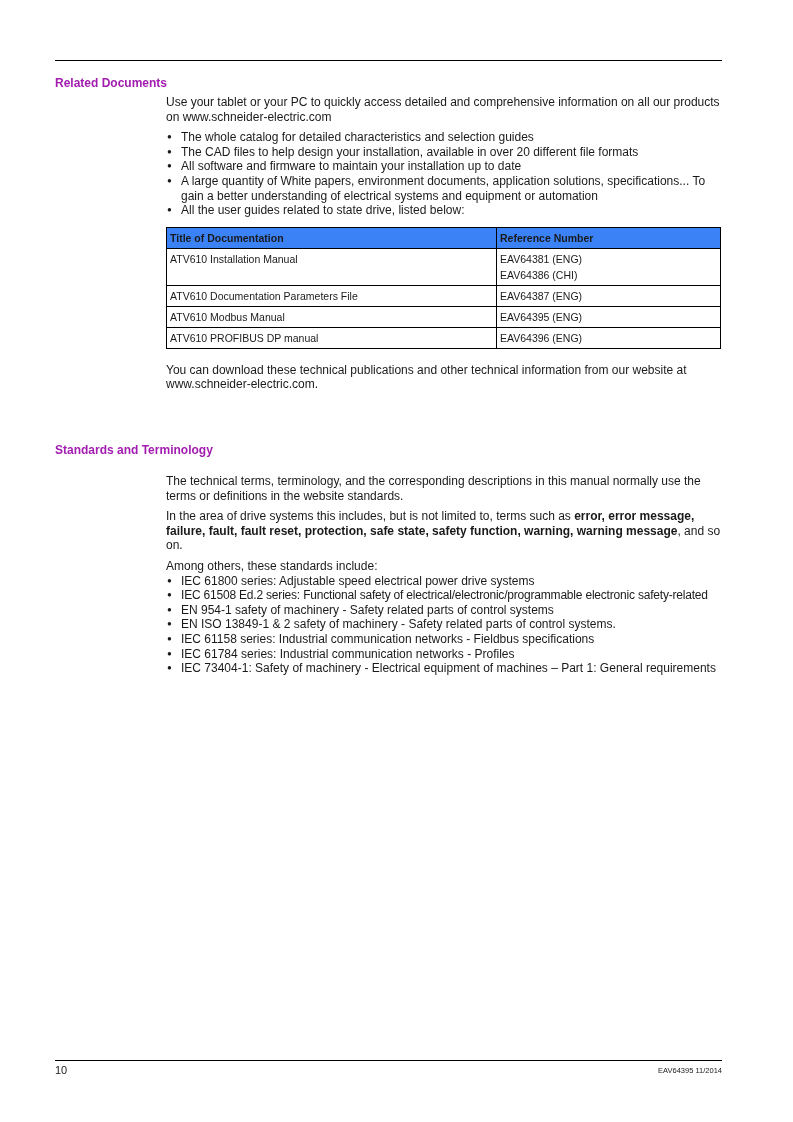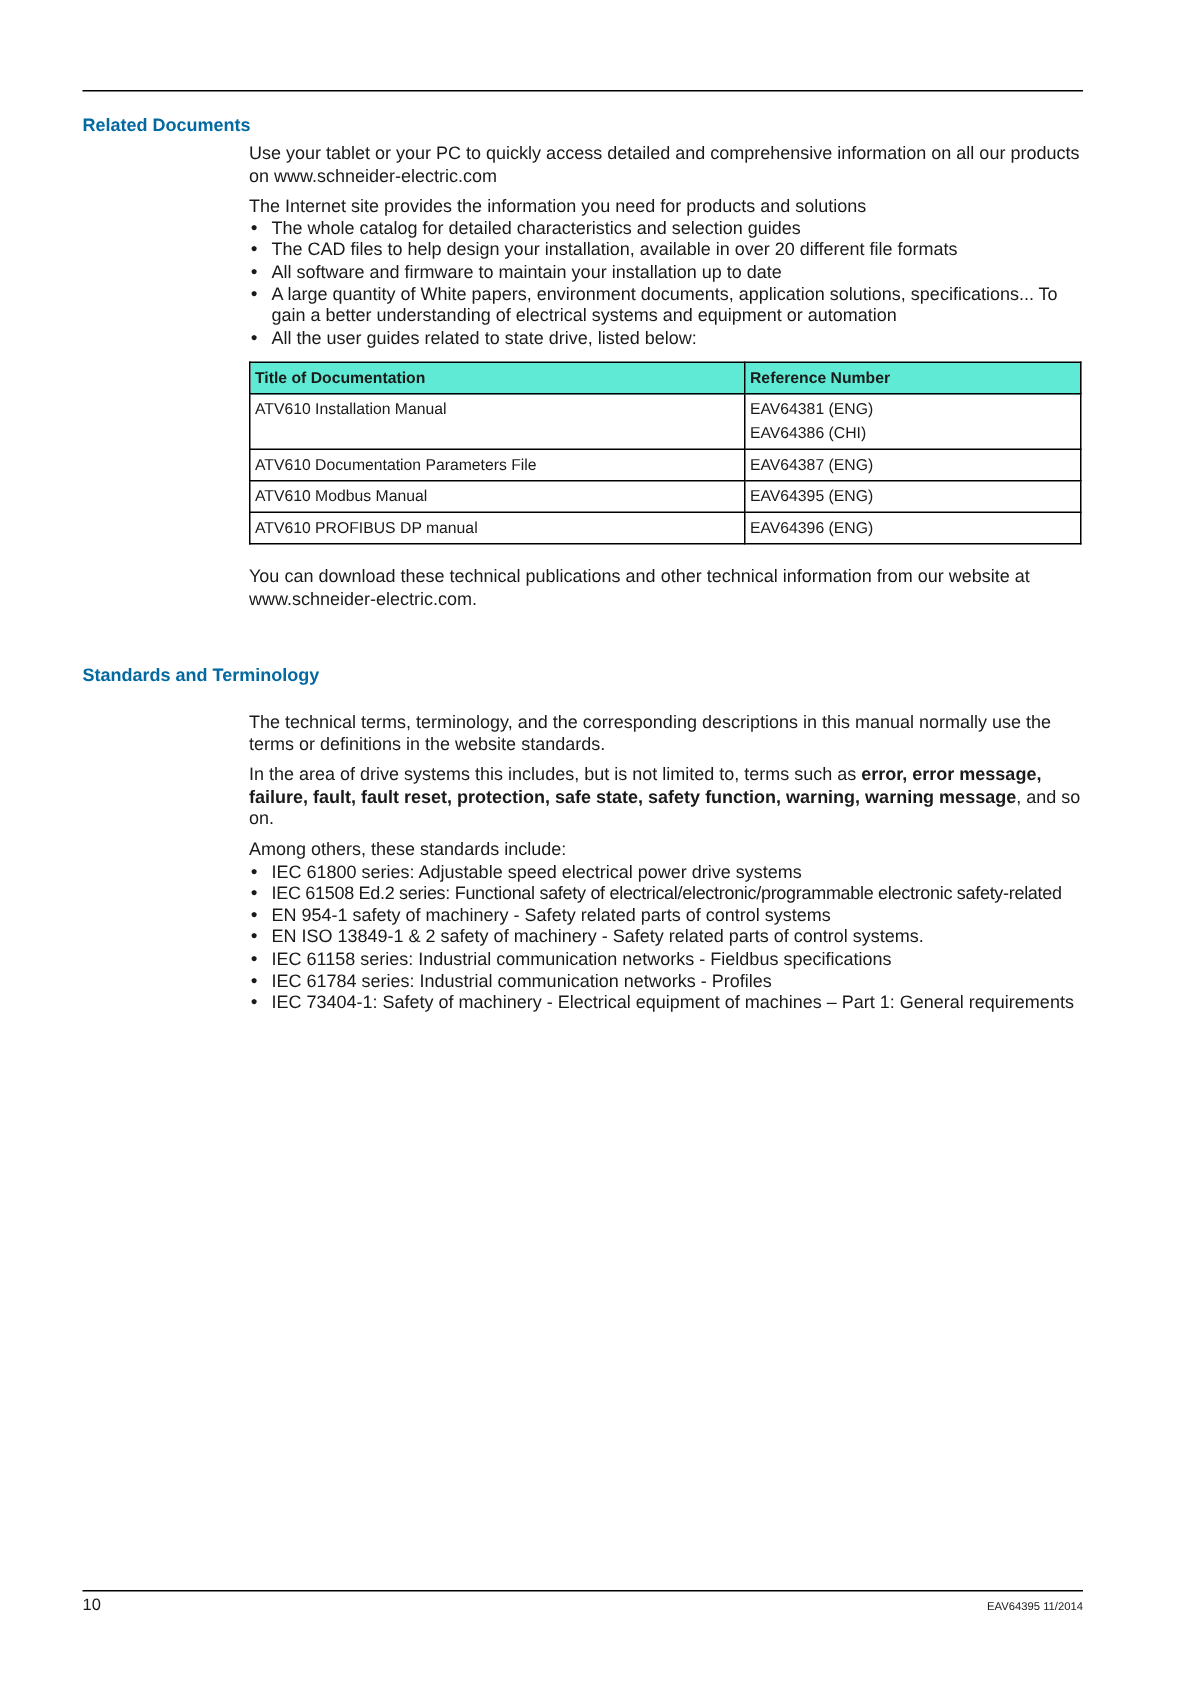--- a/index.html
+++ b/index.html
@@ -1,46 +1,45 @@
 <!DOCTYPE html>
 <html><head>
 <meta charset="utf-8">
 <style>
   html, body { margin: 0; padding: 0; background: #ffffff; }
   body { width: 793px; height: 1122px; position: relative; font-family: "Liberation Sans", sans-serif; color: #1a1a1a; overflow: hidden; }
   .rule { position: absolute; left: 55px; width: 667px; height: 1px; background: #000; }
   .rule.top { top: 60px; }
   .rule.bottom { top: 1060px; }
-  .section-heading { position: absolute; left: 55px; font-size: 12px; font-weight: bold; color: #0369a1; }
+  .section-heading { position: absolute; left: 55px; font-size: 12px; font-weight: bold; color: #a21caf; }
   .body-col { position: absolute; left: 166px; width: 560px; font-size: 12px; line-height: 14.6px; }
   .body-col p { margin: 0 0 6px 0; }
   ul.bullets { list-style: none; margin: 0; padding: 0; }
   ul.bullets li { position: relative; padding-left: 15px; margin: 0; }
   ul.bullets li::before { content: "\25CF"; position: absolute; left: 1px; top: 0; font-size: 8px; }
   table.docs { border-collapse: collapse; width: 555px; font-size: 10.5px; margin-top: 9px; }
   table.docs th, table.docs td { border: 1px solid #000; text-align: left; vertical-align: top; padding: 2px 3px 2px 3px; line-height: 16px; }
-  table.docs th { background: #5eead4; font-weight: bold; height: 15px; }
+  table.docs th { background: #3b82f6; font-weight: bold; height: 15px; }
   table.docs td.c1 { width: 323px; }
   .b { font-weight: bold; }
   .footer-left { position: absolute; left: 55px; top: 1064px; font-size: 11px; text-align: center; }
   .footer-right { position: absolute; right: 71px; top: 1066px; font-size: 7.5px; }
 </style>
 </head>
 <body>
 
 <div class="rule top"></div>
 
 <div class="section-heading" style="top:76px;">Related Documents</div>
 
 <div class="body-col" style="top:95px;">
   <p>
     <span>Use your tablet or your PC to quickly access detailed and comprehensive information on all our products</span><br>
     <span>on www.schneider-electric.com</span>
   </p>
-  <div>The Internet site provides the information you need for products and solutions</div>
   <ul class="bullets">
     <li>The whole catalog for detailed characteristics and selection guides</li>
     <li>The CAD files to help design your installation, available in over 20 different file formats</li>
     <li>All software and firmware to maintain your installation up to date</li>
     <li>A large quantity of White papers, environment documents, application solutions, specifications... To gain a better understanding of electrical systems and equipment or automation</li>
     <li>All the user guides related to state drive, listed below:</li>
   </ul>
 
   <table class="docs">
     <thead>

